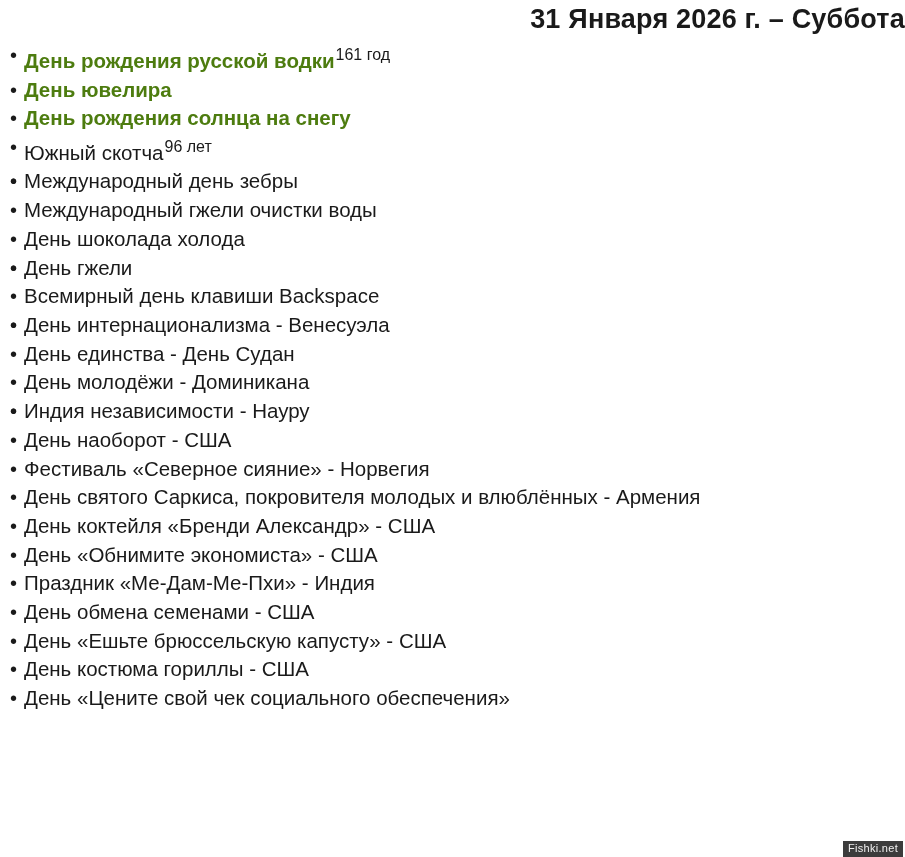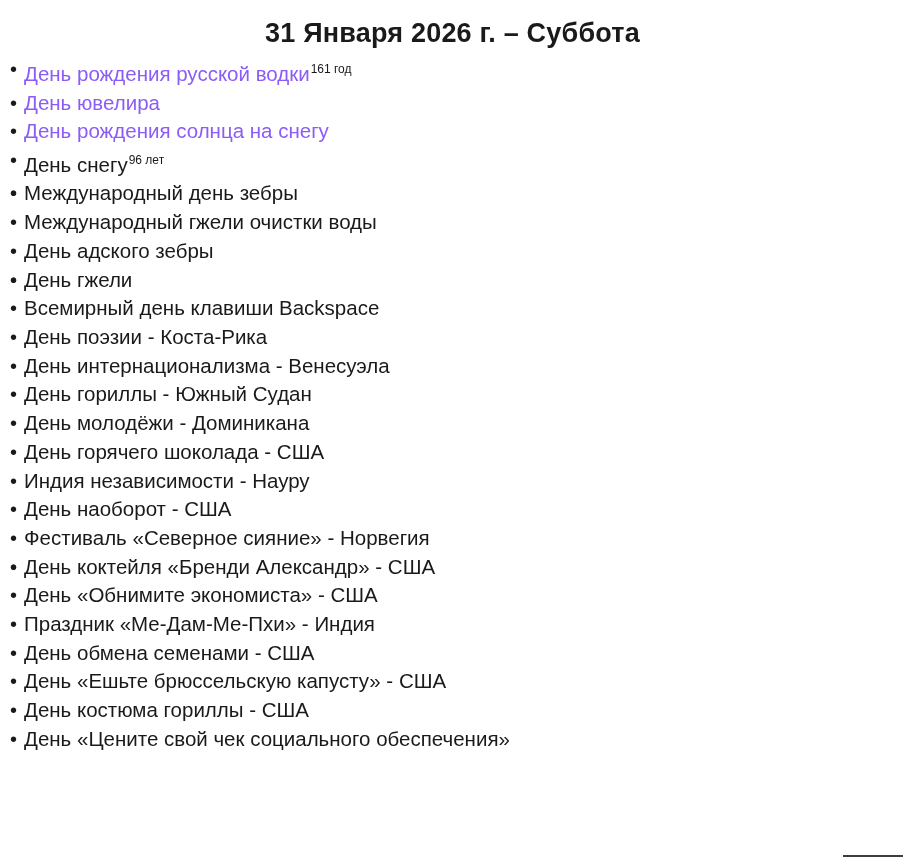--- a/index.html
+++ b/index.html
@@ -15,25 +15,25 @@
     position: relative;
     overflow: hidden;
   }
   .page {
     width: 905px;
     height: 857px;
     position: relative;
     box-sizing: border-box;
   }
   .title {
-    text-align: center;
+    text-align: right;
     font-size: 27px;
     font-weight: bold;
     color: #1a1a1a;
-    margin: 18px 0 6px 0;
+    margin: 4px 0 6px 0;
     letter-spacing: 0.2px;
   }
   ul.holiday-list {
     list-style: none;
     margin: 0;
     padding: 0 0 0 8px;
   }
   ul.holiday-list li {
     font-size: 20.5px;
     line-height: 28.7px;
@@ -43,24 +43,25 @@
     padding-left: 16px;
   }
   ul.holiday-list li .bullet {
     position: absolute;
     left: 2px;
     top: 0;
     color: #1a1a1a;
     font-size: 20px;
   }
   .link {
-    color: #8b5cf6;
+    color: #4d7c0f;
+    font-weight: bold;
   }
   .sup {
-    font-size: 12px;
+    font-size: 16px;
     vertical-align: super;
     color: #1a1a1a;
     margin-left: 1px;
     text-align: center;
   }
   .watermark {
     position: absolute;
     right: 2px;
     bottom: 4px;
     background: #3c3c3c;
@@ -76,37 +77,37 @@
 <body>
 
 <div class="page">
 
   <h1 class="title">31 Января 2026 г. – Суббота</h1>
 
   <ul class="holiday-list">
       <li><span class="bullet">•</span><span class="link">День рождения русской водки</span><span class="sup">161 год</span></li>
       <li><span class="bullet">•</span><span class="link">День ювелира</span></li>
       <li><span class="bullet">•</span><span class="link">День рождения солнца на снегу</span></li>
-      <li><span class="bullet">•</span><span>День снегу</span><span class="sup">96 лет</span></li>
+      <li><span class="bullet">•</span><span>Южный скотча</span><span class="sup">96 лет</span></li>
       <li><span class="bullet">•</span></li>
       <li><span class="bullet">•</span><span>Международный день зебры</span></li>
       <li><span class="bullet">•</span><span>Международный гжели очистки воды</span></li>
-      <li><span class="bullet">•</span><span>День адского зебры</span></li>
+      <li><span class="bullet">•</span><span>День шоколада холода</span></li>
       <li><span class="bullet">•</span></li>
       <li><span class="bullet">•</span><span>День гжели</span></li>
       <li><span class="bullet">•</span><span>Всемирный день клавиши Backspace</span></li>
-      <li><span class="bullet">•</span><span>День поэзии - Коста-Рика</span></li>
+      <li><span class="bullet">•</span></li>
       <li><span class="bullet">•</span><span>День интернационализма - Венесуэла</span></li>
-      <li><span class="bullet">•</span><span>День гориллы - Южный Судан</span></li>
+      <li><span class="bullet">•</span><span>День единства - День Судан</span></li>
       <li><span class="bullet">•</span><span>День молодёжи - Доминикана</span></li>
-      <li><span class="bullet">•</span><span>День горячего шоколада - США</span></li>
+      <li><span class="bullet">•</span></li>
       <li><span class="bullet">•</span><span>Индия независимости - Науру</span></li>
       <li><span class="bullet">•</span><span>День наоборот - США</span></li>
       <li><span class="bullet">•</span><span>Фестиваль «Северное сияние» - Норвегия</span></li>
-      <li><span class="bullet">•</span></li>
+      <li><span class="bullet">•</span><span>День святого Саркиса, покровителя молодых и влюблённых - Армения</span></li>
       <li><span class="bullet">•</span><span>День коктейля «Бренди Александр» - США</span></li>
       <li><span class="bullet">•</span><span>День «Обнимите экономиста» - США</span></li>
       <li><span class="bullet">•</span><span>Праздник «Ме-Дам-Ме-Пхи» - Индия</span></li>
       <li><span class="bullet">•</span><span>День обмена семенами - США</span></li>
       <li><span class="bullet">•</span><span>День «Ешьте брюссельскую капусту» - США</span></li>
       <li><span class="bullet">•</span><span>День костюма гориллы - США</span></li>
       <li><span class="bullet">•</span><span>День «Цените свой чек социального обеспечения»</span></li>
     </ul>
 
   <div class="watermark">Fishki.net</div>

